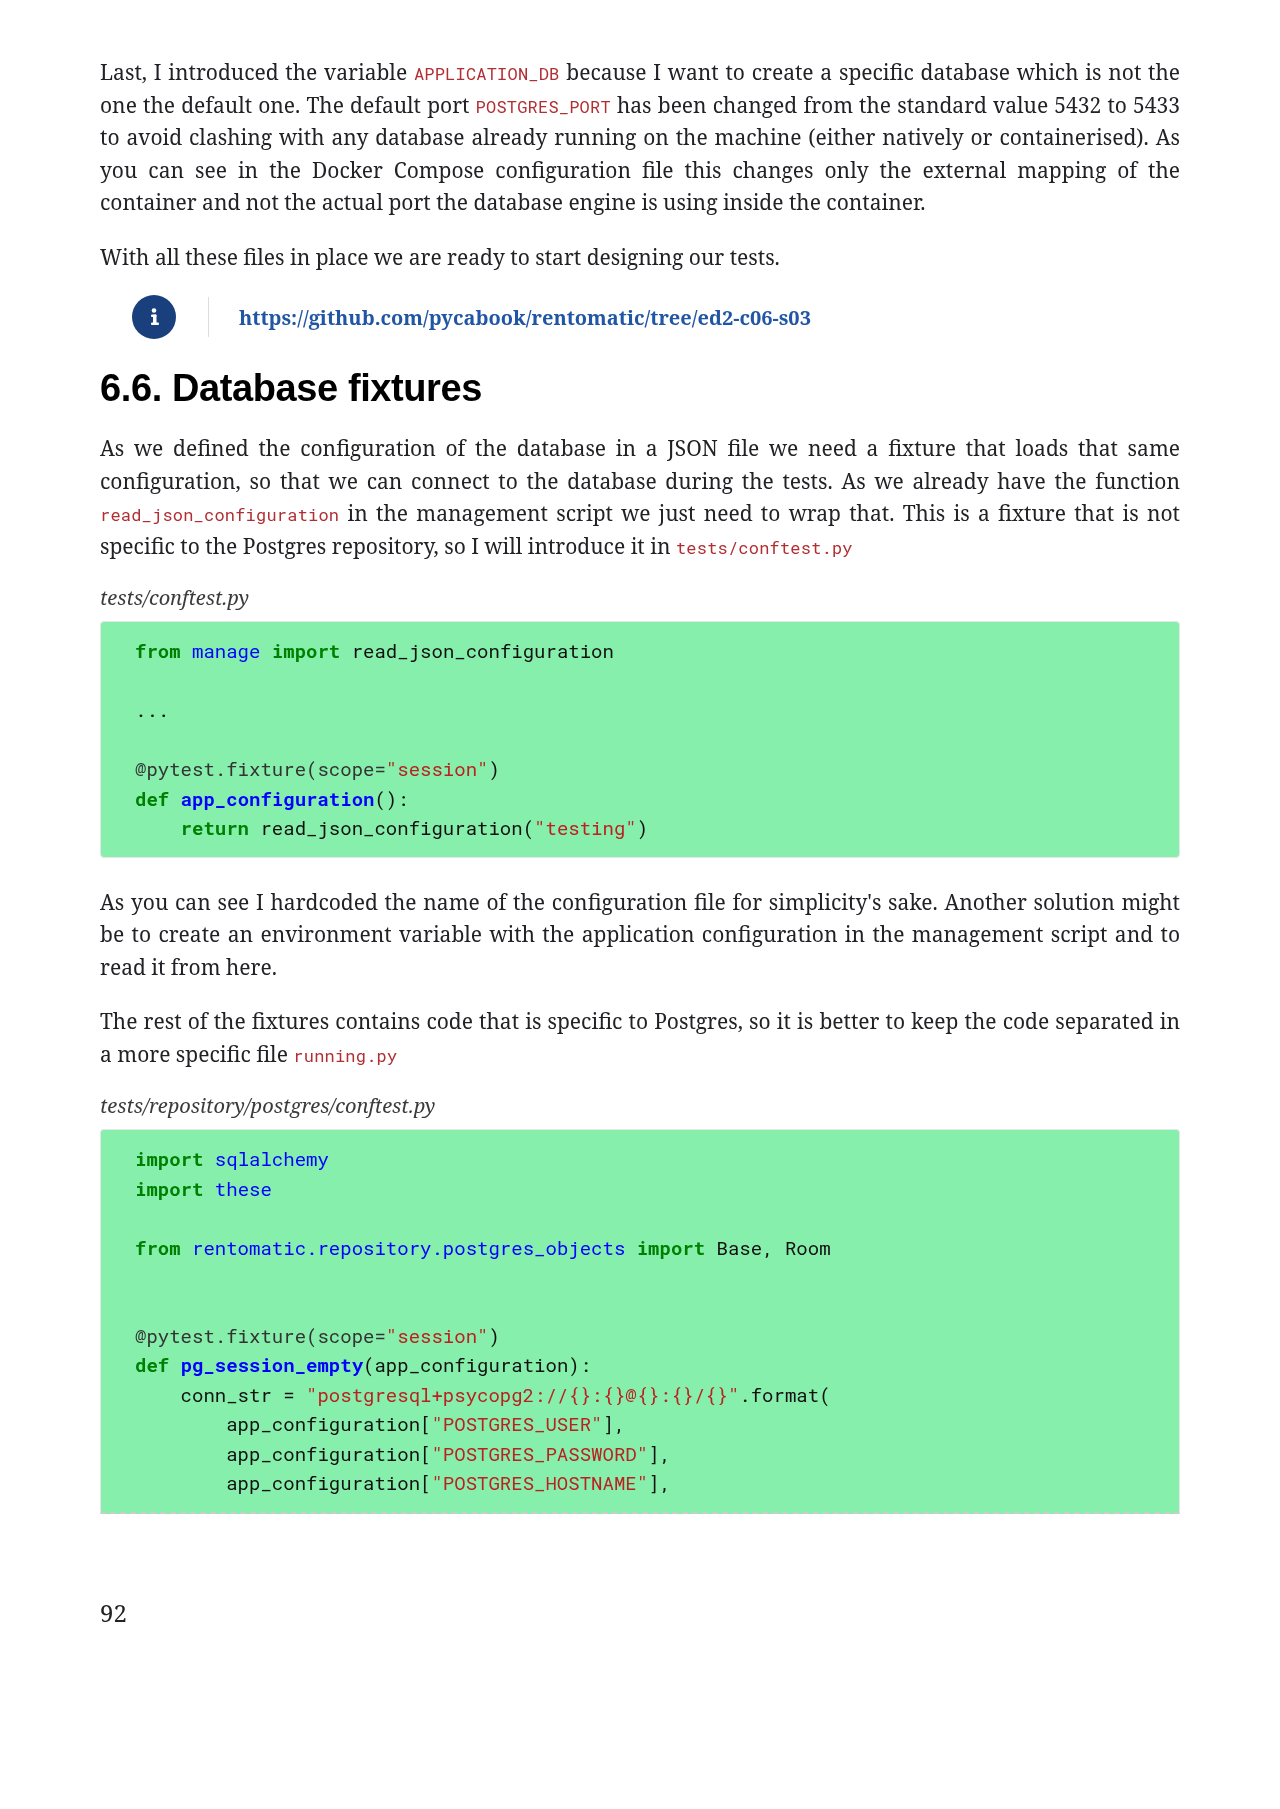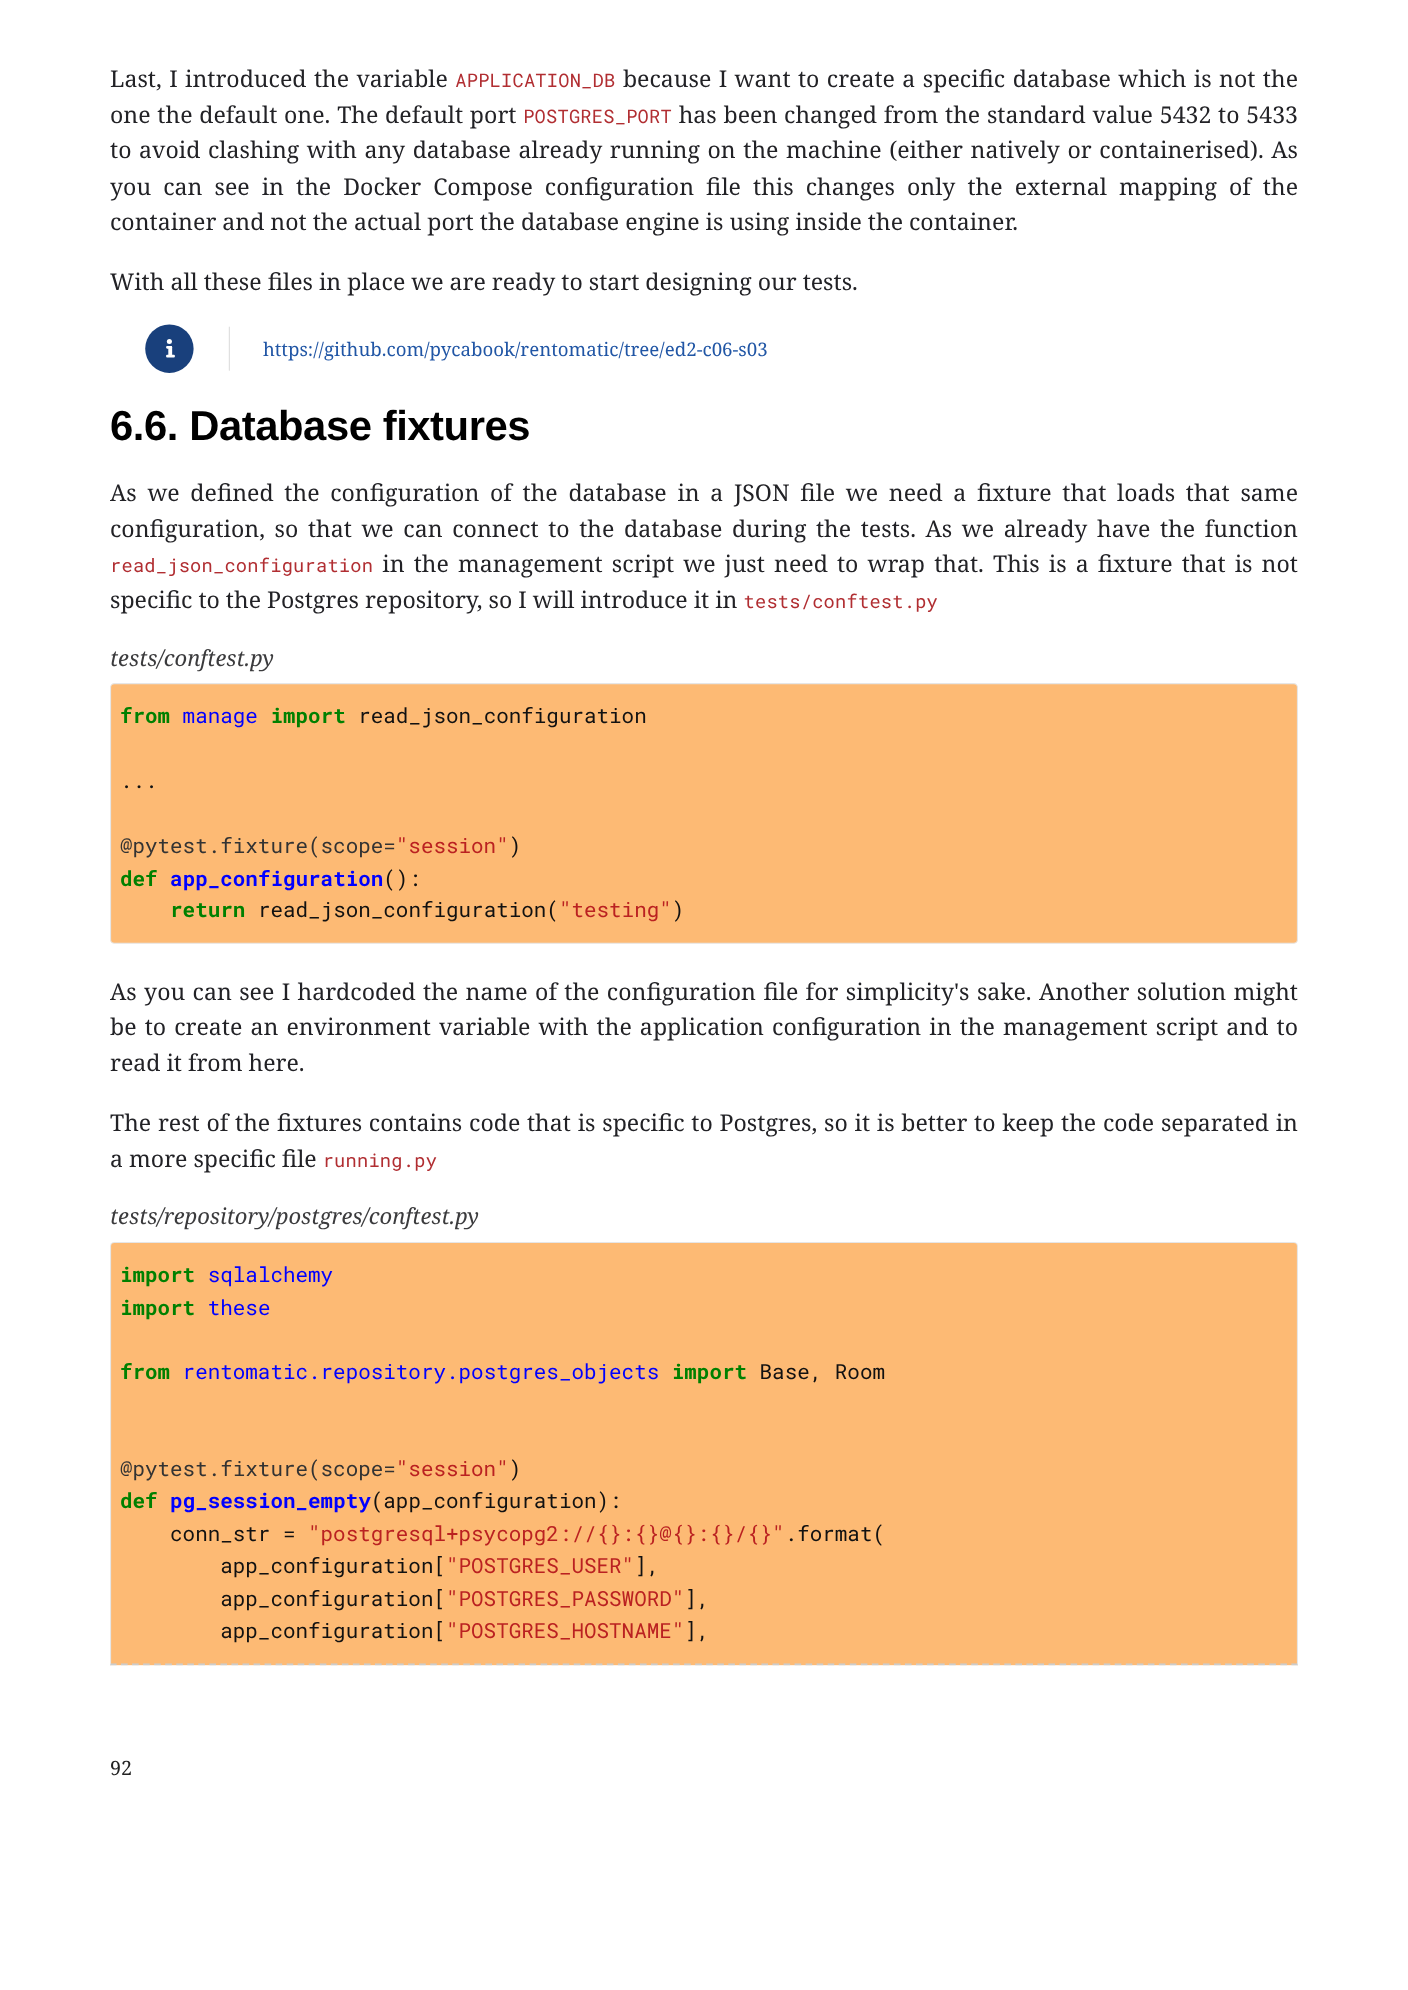--- a/index.html
+++ b/index.html
@@ -43,61 +43,62 @@
   .admonition-divider {
     width: 1px;
     height: 40px;
     background: #dddddd;
     margin-right: 30px;
     flex: 0 0 1px;
   }
   .admonition-content a {
     color: #2156a5;
     text-decoration: none;
-    font-size: 17px;
+    font-size: 20px;
+    font-weight: bold;
   }
   h2.section-title {
     font-family: Liberation Sans, sans-serif;
     font-weight: 700;
     font-size: 38px;
     color: #000;
     margin: 28px 0 22px 0;
     letter-spacing: -0.4px;
   }
   .codeblock-title {
     font-style: italic;
     font-size: 20px;
     margin-bottom: 10px;
     color: #3b3b3d;
   }
   pre.codeblock {
-    background: #fdba74;
+    background: #86efac;
     border: 1px solid #e6e6e6;
     border-radius: 4px;
-    padding: 14px 8px;
+    padding: 14px 34px;
     font-family: "Roboto Mono", "DejaVu Sans Mono", Consolas, monospace;
     font-size: 19px;
     line-height: 1.55;
     margin-bottom: 28px;
     white-space: pre;
     overflow: hidden;
     color: #111;
   }
   pre.codeblock.truncated {
     border-bottom: 2px dashed #ccc;
     border-bottom-left-radius: 0;
     border-bottom-right-radius: 0;
   }
   .tok-kw   { color: #008000; font-weight: 700; }
   .tok-name { color: #0000ff; }
   .tok-fn   { color: #0000ff; font-weight: 700; }
   .tok-str  { color: #ba2121; }
   .tok-dec  { color: #333; }
   .page-number {
-    font-size: 18px;
+    font-size: 24px;
     color: #222;
     font-family: "Noto Serif", Georgia, serif;
     margin-top: 82px;
   }
 </style>
 </head>
 <body>
 
 <p class="para">
   <span>Last, I introduced the variable </span><span class="code-inline">APPLICATION_DB</span><span> because I want to create a specific database which is not the one the default one. The default port </span><span class="code-inline">POSTGRES_PORT</span><span> has been changed from the standard value 5432 to 5433 to avoid clashing with any database already running on the machine (either natively or containerised). As you can see in the Docker Compose configuration file this changes only the external mapping of the container and not the actual port the database engine is using inside the container.</span>

